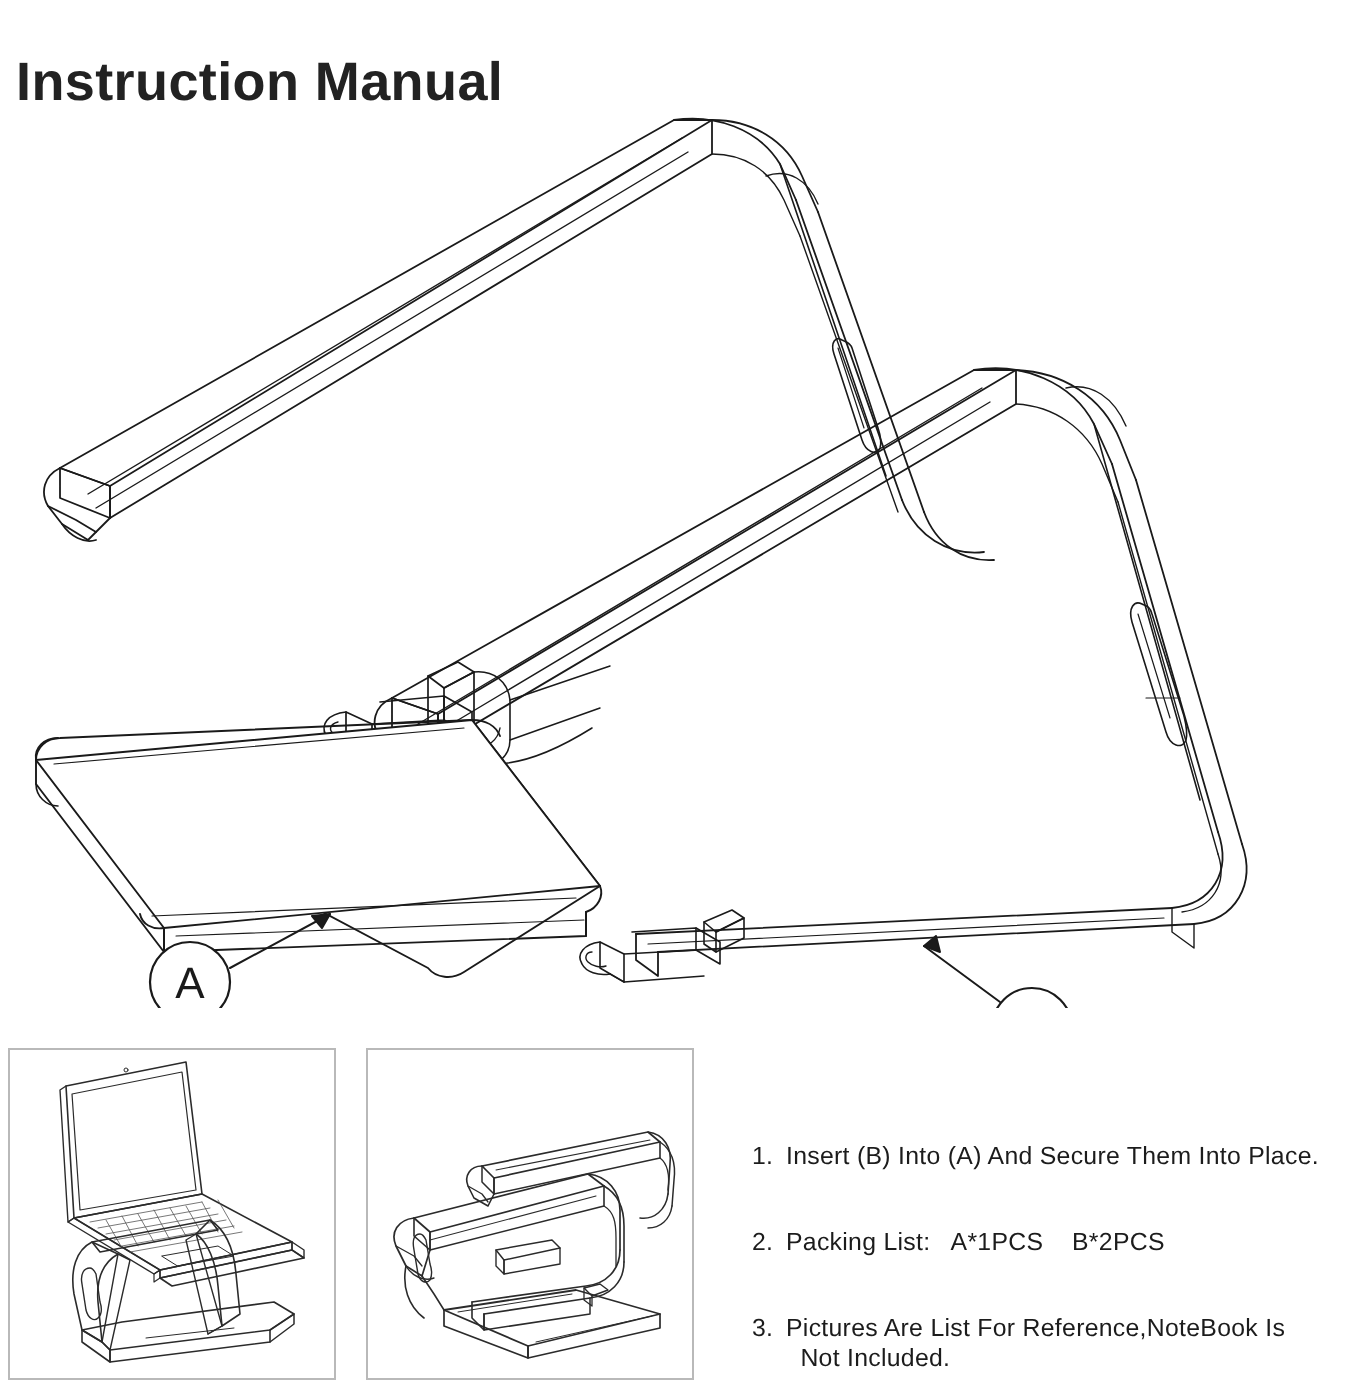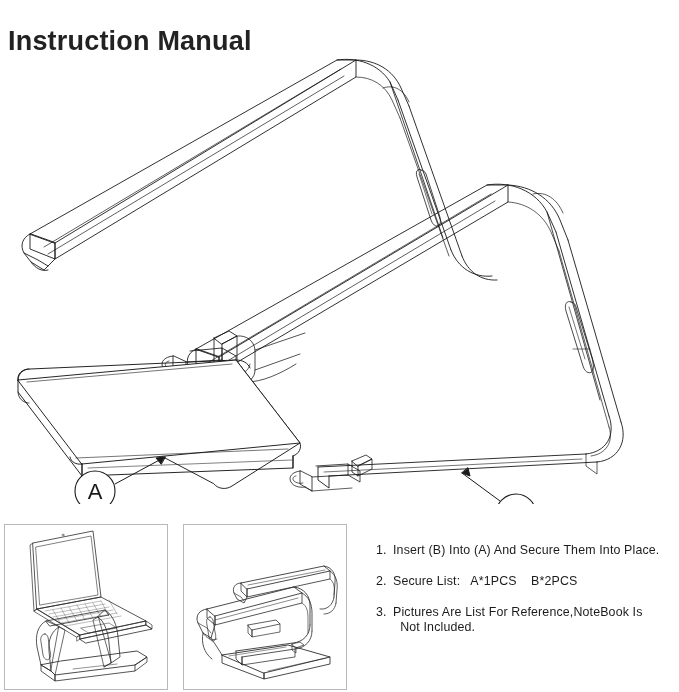--- a/index.html
+++ b/index.html
@@ -72,21 +72,21 @@
     color: #1c1c1c;
     letter-spacing: 0.15px;
   }
   .instruction-item + .instruction-item { margin-top: 16px; }
   .instruction-num {
     position: absolute;
     left: 0;
     top: 0;
     font-size: 12.4px;
   }
-  .instruction-text { display: block; white-space: pre-wrap; }
+  .instruction-text { display: block; white-space: pre-wrap; margin-top: 28px; }
 </style>
 </head>
 <body>
 
 <div id="page-title">Instruction Manual</div>
 
 <div id="main-diagram">
   <svg width="679" height="460" viewBox="0 0 679 460" xmlns="http://www.w3.org/2000/svg" fill="none" stroke="#1a1a1a" stroke-width="1" stroke-linejoin="round" stroke-linecap="round">
 
     <g stroke-width="0.9">
@@ -355,21 +355,21 @@
 
 <div id="instruction-list">
 
   <div class="instruction-item">
     <span class="instruction-num">1.</span>
     <span class="instruction-text">Insert (B) Into (A) And Secure Them Into Place.</span>
   </div>
 
   <div class="instruction-item">
     <span class="instruction-num">2.</span>
-    <span class="instruction-text">Secure List:   A*1PCS    B*2PCS</span>
+    <span class="instruction-text">Packing List:   A*1PCS    B*2PCS</span>
   </div>
 
   <div class="instruction-item">
     <span class="instruction-num">3.</span>
     <span class="instruction-text">Pictures Are List For Reference,NoteBook Is
   Not Included.</span>
   </div>
 
 </div>
 

